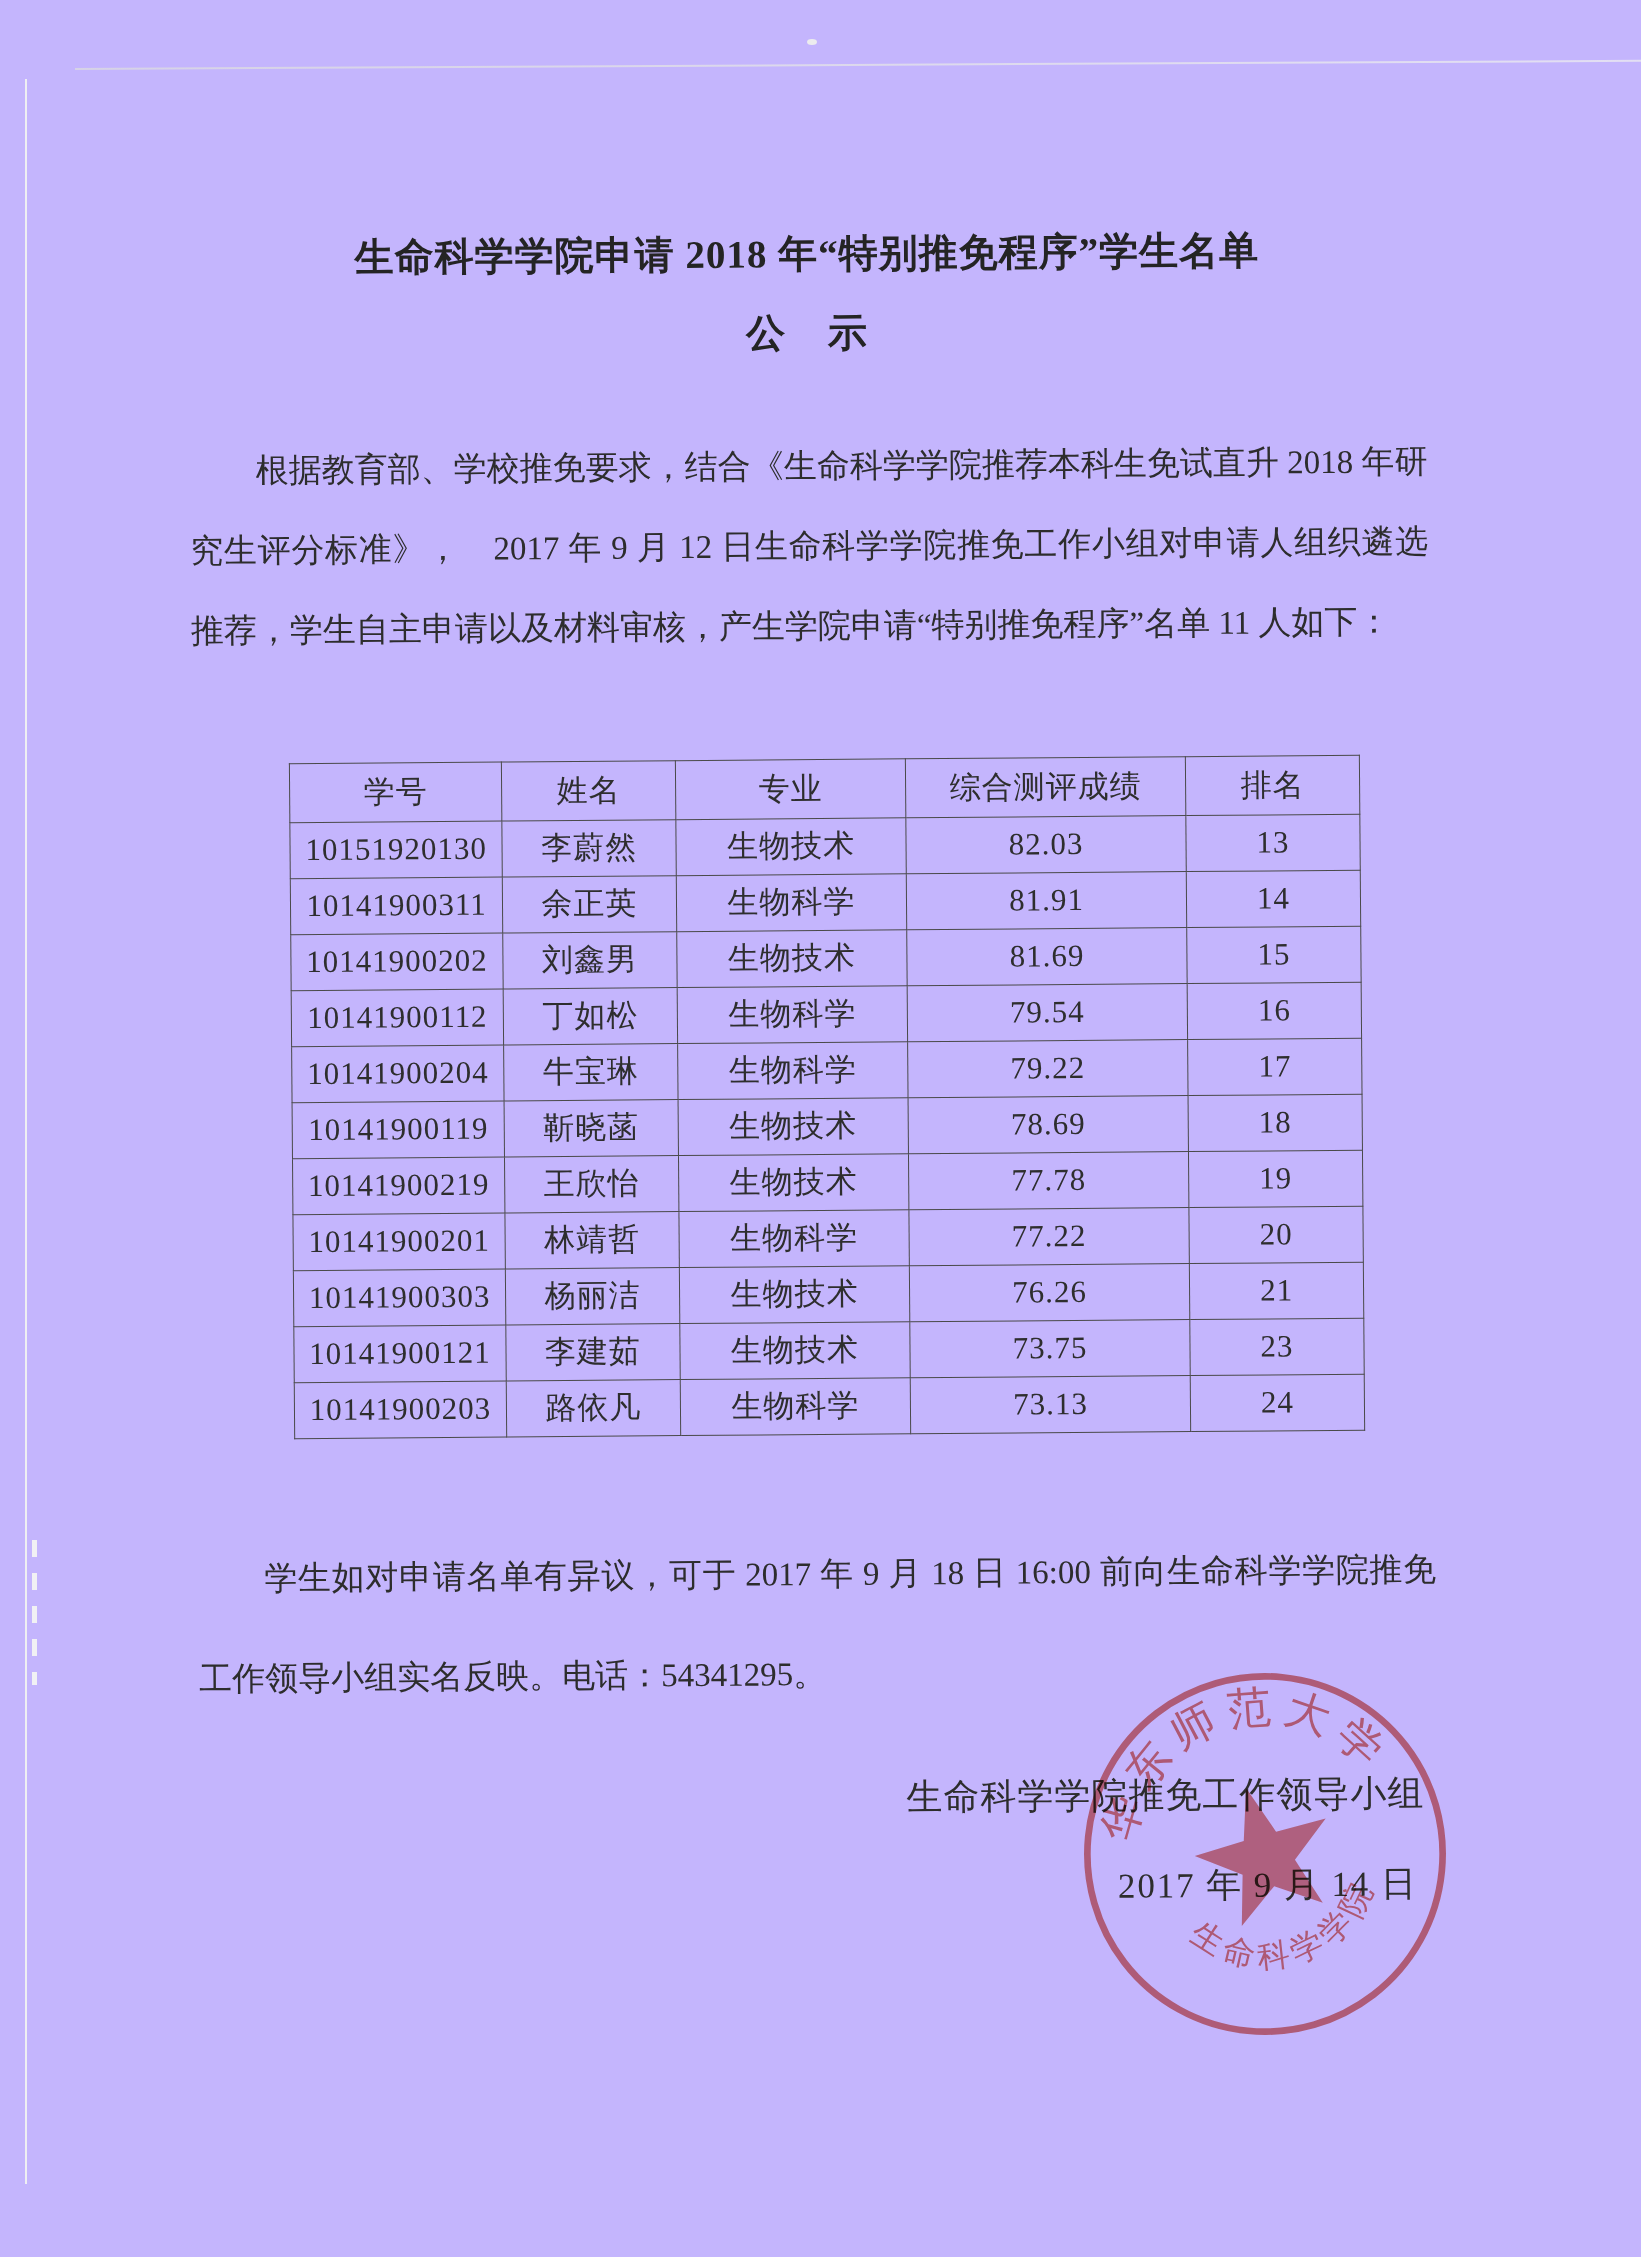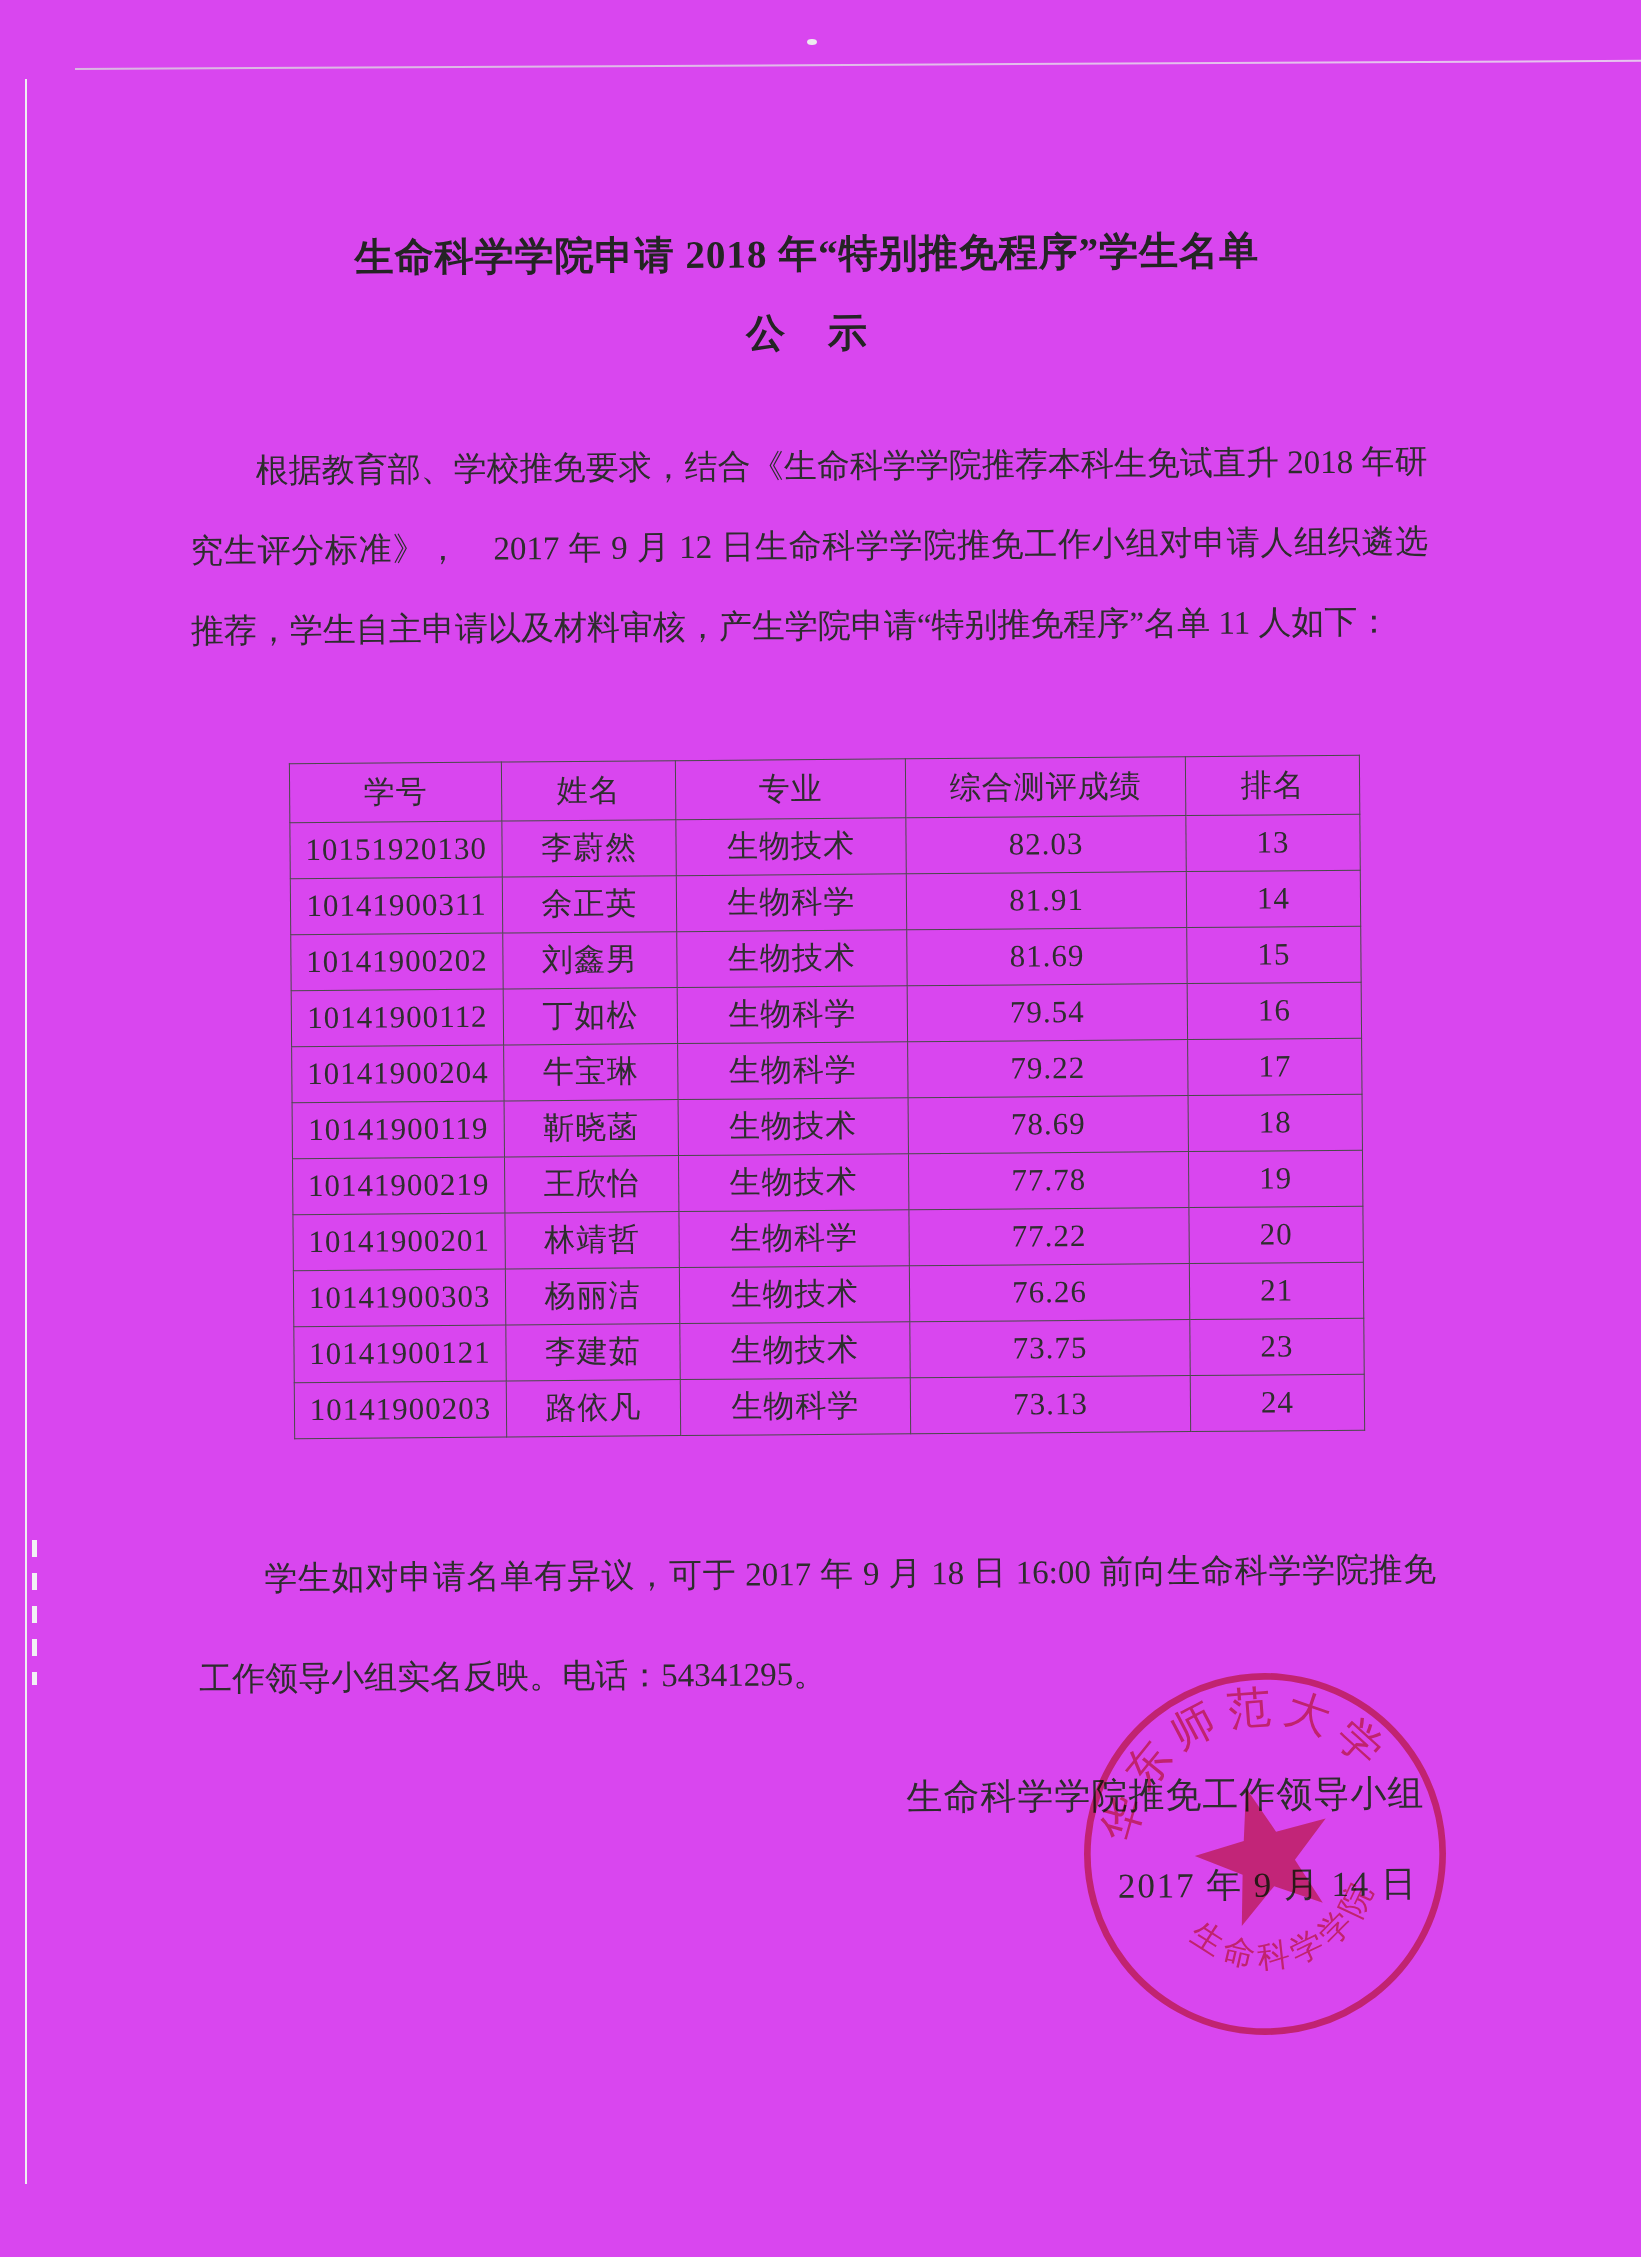--- a/index.html
+++ b/index.html
@@ -1,19 +1,19 @@
 <!DOCTYPE html>
 <html><head>
 <meta charset="utf-8">
 <style>
   html,body{margin:0;padding:0;background:#ffffff;}
   .page{
     position:relative;
     width:1641px;height:2257px;
-    background:#d946ef;
+    background:#c4b5fd;
     overflow:hidden;
     font-family:"Liberation Serif","DejaVu Serif",serif;
     color:#2b2b2b;
   }
   
   .edge-top{position:absolute;top:68px;left:75px;width:1583px;height:1.9px;
     background:linear-gradient(to right,#dcdcdf,#ededf0);transform:rotate(-0.3deg);
     transform-origin:left center;opacity:.75;}
   .edge-left{position:absolute;left:25px;top:79px;width:1.9px;height:2105px;background:#efeff2;}
   .artifact-dashes{position:absolute;left:32px;top:1540px;width:4.8px;height:145px;

